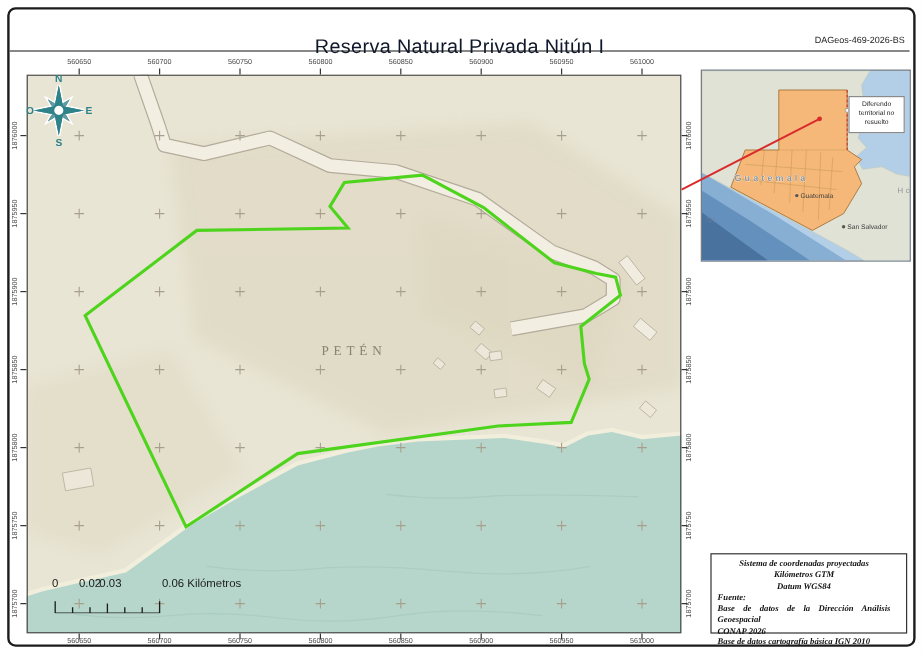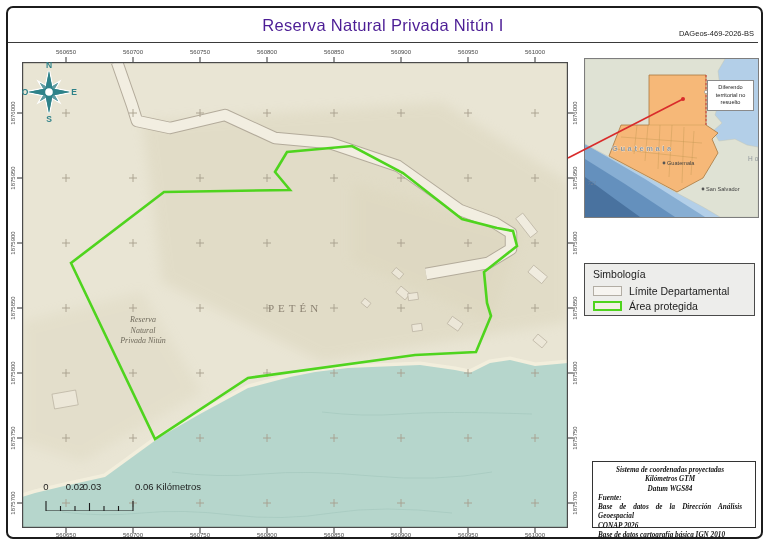--- a/index.html
+++ b/index.html
@@ -6,31 +6,31 @@
   #page{position:relative;width:768px;height:544px;background:#ffffff;overflow:hidden;
         font-family:"Liberation Sans",sans-serif;}
   #page-border{position:absolute;left:6px;top:6px;width:753px;height:529px;
         border:2.5px solid #1c1c1c;border-radius:7px;pointer-events:none;}
   
   #header{position:absolute;left:8px;top:8px;width:750px;height:34px;border-bottom:1.4px solid #3a3a3a;}
   #logo-cell{position:absolute;left:9px;top:3px;width:73px;height:31px;border:1px solid #9a9a9a;background:#fff;}
   #logo-sq{position:absolute;left:7px;top:2px;}
   #logo-text{position:absolute;left:6px;top:22px;width:60px;font-size:8.5px;font-weight:bold;
         letter-spacing:1.5px;color:#00913f;}
-  #title{position:absolute;left:0;top:8px;width:100%;text-align:center;font-size:16.5px;
-        font-weight:500;color:#4c1d95;letter-spacing:.3px;}
+  #title{position:absolute;left:0;top:22px;width:100%;text-align:center;font-size:16.5px;
+        font-weight:500;color:#0f172a;letter-spacing:.3px;}
   #doc-code{position:absolute;right:4px;top:21px;font-size:7.5px;color:#222;}
   
   #mapsvg{position:absolute;left:22px;top:62px;}
   .coord{position:absolute;width:48px;height:10px;text-align:center;
         font-size:6px;color:#4a4a4a;line-height:10px;}
   .coord.rot{transform:rotate(-90deg);}
   
   .maplabel{position:absolute;color:#8b8272;font-family:"Liberation Serif",serif;}
-  #peten-label{left:245px;top:302px;width:100px;text-align:center;font-size:11px;letter-spacing:4px;}
+  #peten-label{left:245px;top:287px;width:100px;text-align:center;font-size:11px;letter-spacing:4px;}
   #reserve-label{left:95px;top:315px;width:96px;text-align:center;font-size:8px;font-style:italic;
         color:#6f6a5c;line-height:10.5px;white-space:pre-line;}
   
   #scalebar{position:absolute;left:40px;top:481px;width:190px;height:34px;color:#1c1c1c;}
   #scalebar span{position:absolute;top:0;font-size:9.5px;transform:translateX(-50%);}
   #scale-kms{white-space:nowrap;}
   
   #compass{position:absolute;left:22px;top:56px;}
   
   #insetsvg{position:absolute;left:584px;top:58px;border:1px solid #7d7d7d;background:#b3cfe8;}
@@ -103,23 +103,20 @@
       <rect x="340" y="238" width="8" height="6" transform="rotate(40 344 241)"></rect>
     </g>
     <g id="crosses">
         <path d="M40,51 H48 M44,47 V55 M40,116 H48 M44,112 V120 M40,181 H48 M44,177 V185 M40,246 H48 M44,242 V250 M40,311 H48 M44,307 V315 M40,376 H48 M44,372 V380 M40,441 H48 M44,437 V445 M107,51 H115 M111,47 V55 M107,116 H115 M111,112 V120 M107,181 H115 M111,177 V185 M107,246 H115 M111,242 V250 M107,311 H115 M111,307 V315 M107,376 H115 M111,372 V380 M107,441 H115 M111,437 V445 M174,51 H182 M178,47 V55 M174,116 H182 M178,112 V120 M174,181 H182 M178,177 V185 M174,246 H182 M178,242 V250 M174,311 H182 M178,307 V315 M174,376 H182 M178,372 V380 M174,441 H182 M178,437 V445 M241,51 H249 M245,47 V55 M241,116 H249 M245,112 V120 M241,181 H249 M245,177 V185 M241,246 H249 M245,242 V250 M241,311 H249 M245,307 V315 M241,376 H249 M245,372 V380 M241,441 H249 M245,437 V445 M308,51 H316 M312,47 V55 M308,116 H316 M312,112 V120 M308,181 H316 M312,177 V185 M308,246 H316 M312,242 V250 M308,311 H316 M312,307 V315 M308,376 H316 M312,372 V380 M308,441 H316 M312,437 V445 M375,51 H383 M379,47 V55 M375,116 H383 M379,112 V120 M375,181 H383 M379,177 V185 M375,246 H383 M379,242 V250 M375,311 H383 M379,307 V315 M375,376 H383 M379,372 V380 M375,441 H383 M379,437 V445 M442,51 H450 M446,47 V55 M442,116 H450 M446,112 V120 M442,181 H450 M446,177 V185 M442,246 H450 M446,242 V250 M442,311 H450 M446,307 V315 M442,376 H450 M446,372 V380 M442,441 H450 M446,437 V445 M509,51 H517 M513,47 V55 M509,116 H517 M513,112 V120 M509,181 H517 M513,177 V185 M509,246 H517 M513,242 V250 M509,311 H517 M513,307 V315 M509,376 H517 M513,372 V380 M509,441 H517 M513,437 V445 " stroke="#a79e8c" stroke-width=".9" fill="none"></path>
       </g>
     <polygon points="49,201 142,130 268,128 253,110 265,90 330,84 381,111 440,157 475,166 491,169 495,184 462,210 465,241 469,254 454,290 393,293 226,316 133,377" fill="none" stroke="#4fd41e" stroke-width="2.6" stroke-linejoin="miter"></polygon>
     <rect x=".6" y=".6" width="544.8" height="464.8" fill="none" stroke="#4a4a4a" stroke-width="1.2"></rect>
   </svg>
 
   <div id="peten-label" class="maplabel">PETÉN</div>
-  <div id="reserve-label" class="maplabel">Reserva
-Natural
-Privada Nitún</div>
 
   <svg id="compass" width="56" height="70" viewBox="0 0 56 70">
     <g transform="translate(0,2)">
       <polygon points="36.2,24.8 30.9,34 36.2,43.2 27,37.9 17.8,43.2 23.1,34 17.8,24.8 27,30.1" fill="#5f9ba1" stroke="#fff" stroke-width="2.5" paint-order="stroke"></polygon>
       <polygon points="27,13 30.5,30.5 48,34 30.5,37.5 27,55 23.5,37.5 6,34 23.5,30.5" fill="#2e8289" stroke="#fff" stroke-width="2.5" paint-order="stroke"></polygon>
       <polygon points="36.2,24.8 30.9,34 36.2,43.2 27,37.9 17.8,43.2 23.1,34 17.8,24.8 27,30.1" fill="#5f9ba1"></polygon>
       <polygon points="27,13 30.5,30.5 48,34 30.5,37.5 27,55 23.5,37.5 6,34 23.5,30.5" fill="#2e8289"></polygon>
       <circle cx="27" cy="34" r="4.5" fill="#fff" stroke="#2e8289" stroke-width="1.4"></circle>
       <text x="27" y="10" text-anchor="middle" font-size="8.5" font-weight="bold" fill="#2e8289" font-family="Liberation Sans, sans-serif">N</text>
       <text x="27" y="64" text-anchor="middle" font-size="8.5" font-weight="bold" fill="#2e8289" font-family="Liberation Sans, sans-serif">S</text>
@@ -157,31 +154,20 @@
     <text x="27" y="92" font-size="7.5" font-weight="bold" letter-spacing="2.6" fill="#8f969b" stroke="#ffffff" stroke-width=".4" paint-order="stroke" font-family="Liberation Sans, sans-serif">Guatemala</text>
     <text x="82" y="106" font-size="5.6" fill="#3f3f3f" font-family="Liberation Sans, sans-serif">Guatemala</text>
     <text x="121" y="132" font-size="5.6" fill="#3f3f3f" font-family="Liberation Sans, sans-serif">San Salvador</text>
     <text x="163" y="102" font-size="6.5" letter-spacing="2" fill="#8f969b" font-family="Liberation Sans, sans-serif">Ho</text>
     <text x="3" y="126" font-size="5.5" font-style="italic" fill="#6d819c" font-family="Liberation Serif, serif">721</text>
   </svg>
   <div id="inset-note">Diferendo
 territorial no
 resuelto</div>
 
-  <div id="legend">
-    <div id="legend-title">Simbología</div>
-    <div class="lrow">
-      <span class="swatch s1"></span>
-      <span class="ltext">Límite Departamental</span>
-    </div>
-    <div class="lrow">
-      <span class="swatch s2"></span>
-      <span class="ltext">Área protegida</span>
-    </div>
-  </div>
 
   <div id="source-box">
       <div class="al-center">Sistema de coordenadas proyectadas</div>
       <div class="al-center">Kilómetros GTM</div>
       <div class="al-center">Datum WGS84</div>
       <div class="al-left">Fuente:</div>
       <div class="al-justify">Base de datos de la Dirección Análisis Geoespacial</div>
       <div class="al-left">CONAP 2026</div>
       <div class="al-left">Base de datos cartografía básica IGN 2010</div>
     </div>

